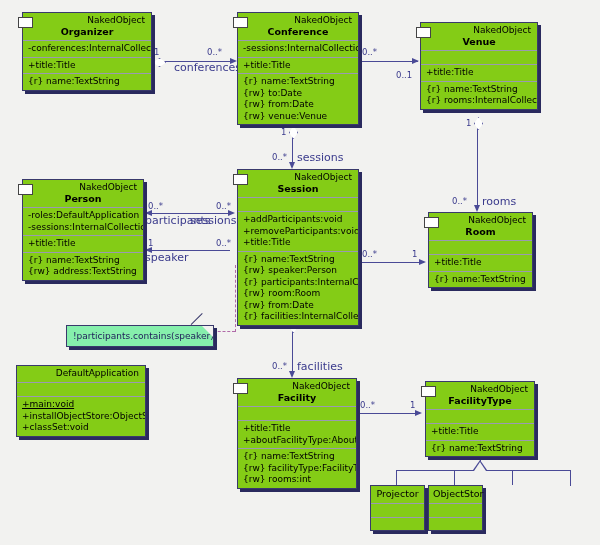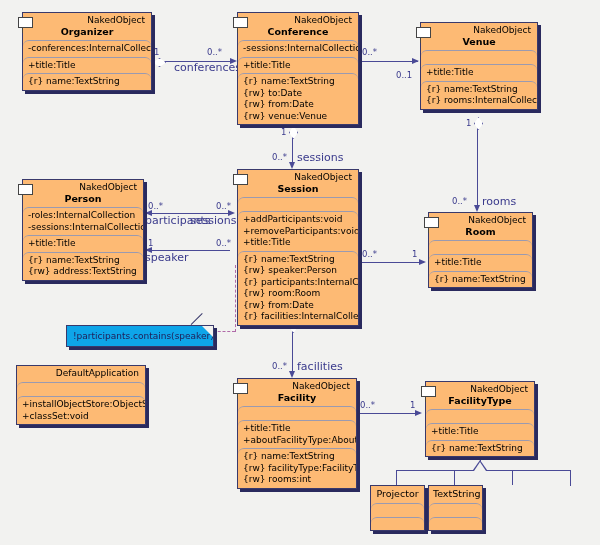--- a/index.html
+++ b/index.html
@@ -13,21 +13,21 @@
     width: 600px;
     height: 545px;
     background: #f2f2f0;
     font-family: "DejaVu Sans", sans-serif;
     overflow: hidden;
   }
 
   
   .uml-class {
     position: absolute;
-    background: #fdba74;
+    background: #84cc16;
     border: 1px solid #39396b;
     box-sizing: border-box;
     box-shadow: 3px 3px 0 0 #2a2a5e;
     z-index: 5;
   }
   .uml-class .hdr {
     padding: 2px 4px 3px 4px;
     text-align: center;
     position: relative;
   }
@@ -53,21 +53,20 @@
     font-weight: normal;
     color: #000;
     line-height: 12px;
     text-align: center;
     padding: 2px 4px 3px 4px;
   }
   .compartment {
     border-top: 1px solid #9a9ab0;
     padding: 2px 4px 2px 5px;
     overflow: hidden;
-    border-radius: 6px;
   }
   .compartment.empty {
     height: 9px;
     padding-top: 2px;
     padding-bottom: 2px;
   }
   .compartment .row {
     font-size: 9px;
     line-height: 11.5px;
     color: #000;
@@ -94,21 +93,21 @@
     left: 3px;
     top: 9px;
     width: 1px;
     height: 6px;
     background: #444;
   }
 
   
   .uml-note {
     position: absolute;
-    background: #0ea5e9;
+    background: #86efac;
     border: 1px solid #39396b;
     box-shadow: 3px 3px 0 0 #2a2a5e;
     font-size: 9px;
     color: #20205a;
     padding: 5px 32px 5px 6px;
     box-sizing: border-box;
     white-space: nowrap;
     z-index: 6;
   }
   .uml-note .fold {
@@ -285,21 +284,21 @@
     </div>
   </div>
 
   <div class="uml-class" style="left:22px; top:179px; width:122px;">
     <span class="cls-icon"></span>
     <div class="hdr">
       <span class="stereo">NakedObject</span>
       <span class="cname">Person</span>
     </div>
     <div class="compartment">
-      <div class="row">-roles:InternalCollection</div>
+      <div class="row">-roles:DefaultApplication</div>
       <div class="row">-sessions:InternalCollection</div>
     </div>
     <div class="compartment">
       <div class="row">+title:Title</div>
     </div>
     <div class="compartment">
       <div class="row">{r}  name:TextString</div>
       <div class="row">{rw}  address:TextString</div>
     </div>
   </div>
@@ -340,20 +339,21 @@
       <div class="row">{r}  name:TextString</div>
     </div>
   </div>
 
   <div class="uml-class" style="left:16px; top:365px; width:130px;">
     <div class="hdr">
       <span class="stereo">DefaultApplication</span>
     </div>
     <div class="compartment empty"></div>
     <div class="compartment">
+      <div class="row static">+main:void</div>
       <div class="row">+installObjectStore:ObjectStor</div>
       <div class="row">+classSet:void</div>
     </div>
   </div>
 
   <div class="uml-class" style="left:237px; top:378px; width:120px;">
     <span class="cls-icon"></span>
     <div class="hdr">
       <span class="stereo">NakedObject</span>
       <span class="cname">Facility</span>
@@ -385,21 +385,21 @@
     </div>
   </div>
 
   <div class="uml-class" style="left:370px; top:485px; width:55px; height:46px;">
     <span class="cname-only">Projector</span>
     <div class="compartment empty"></div>
     <div class="compartment empty"></div>
   </div>
 
   <div class="uml-class" style="left:428px; top:485px; width:55px; height:46px;">
-    <span class="cname-only">TextString</span>
+    <span class="cname-only">ObjectStor</span>
     <div class="compartment empty"></div>
     <div class="compartment empty"></div>
   </div>
 
 
 
   <div class="uml-note" style="left:66px; top:325px; width:148px;">
     <span>!participants.contains(speaker)</span>
     <span class="fold"></span>
     <span class="fold-line"></span>

